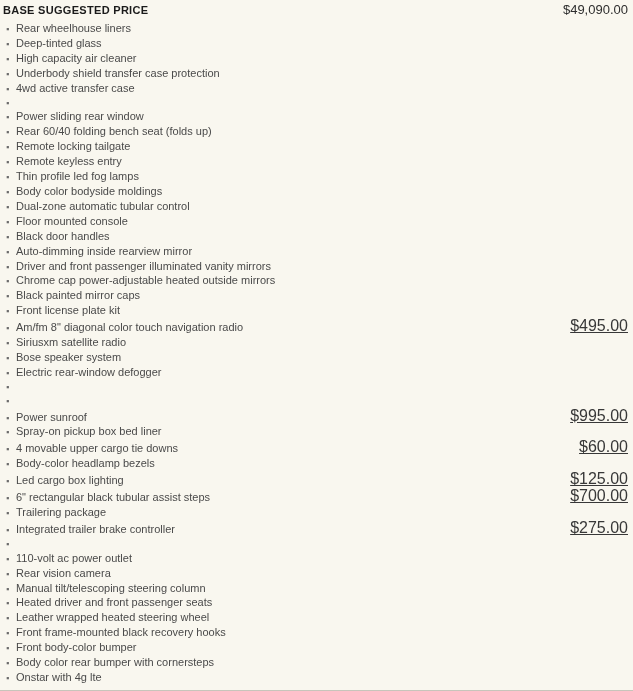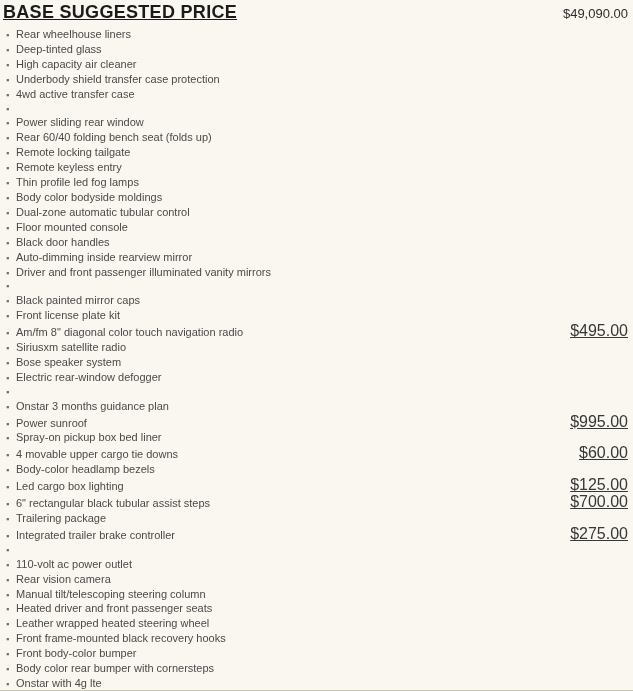--- a/index.html
+++ b/index.html
@@ -13,24 +13,23 @@
     font-family: "Liberation Sans", "DejaVu Sans", sans-serif;
     overflow: hidden;
   }
   .header-row {
     display: flex;
     justify-content: space-between;
     align-items: baseline;
   }
   .base-title {
     font-weight: bold;
-    font-size: 18px;
+    font-size: 11px;
     color: #1b1b1b;
     letter-spacing: 0.3px;
-    text-decoration: underline;
   }
   .base-price {
     font-size: 13px;
     color: #2e2e2e;
   }
   .section-heading {
     font-weight: bold;
     font-size: 12.5px;
     color: #1b1b1b;
     letter-spacing: 0.2px;
@@ -131,20 +130,21 @@
       <div class="feature-row">
         <span class="bullet">▪</span>
         <span class="feature-label">Auto-dimming inside rearview mirror</span>
       </div>
       <div class="feature-row">
         <span class="bullet">▪</span>
         <span class="feature-label">Driver and front passenger illuminated vanity mirrors</span>
       </div>
       <div class="feature-row">
         <span class="bullet">▪</span>
+        <span class="feature-label">Chrome cap power-adjustable heated outside mirrors</span>
       </div>
       <div class="feature-row">
         <span class="bullet">▪</span>
         <span class="feature-label">Black painted mirror caps</span>
       </div>
       <div class="feature-row">
         <span class="bullet">▪</span>
         <span class="feature-label">Front license plate kit</span>
       </div>
       <div class="feature-row">
@@ -162,21 +162,20 @@
       </div>
       <div class="feature-row">
         <span class="bullet">▪</span>
         <span class="feature-label">Electric rear-window defogger</span>
       </div>
       <div class="feature-row">
         <span class="bullet">▪</span>
       </div>
       <div class="feature-row">
         <span class="bullet">▪</span>
-        <span class="feature-label">Onstar 3 months guidance plan</span>
       </div>
       <div class="feature-row">
         <span class="bullet">▪</span>
         <span class="feature-label">Power sunroof</span>
         <span class="feature-price">$995.00</span>
       </div>
       <div class="feature-row">
         <span class="bullet">▪</span>
         <span class="feature-label">Spray-on pickup box bed liner</span>
       </div>

